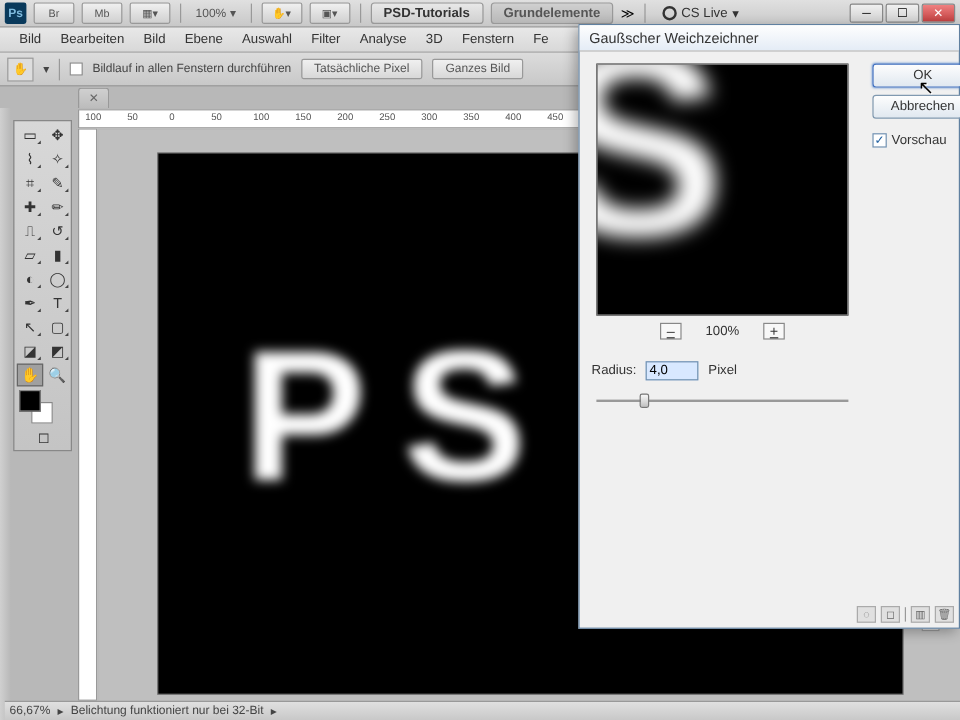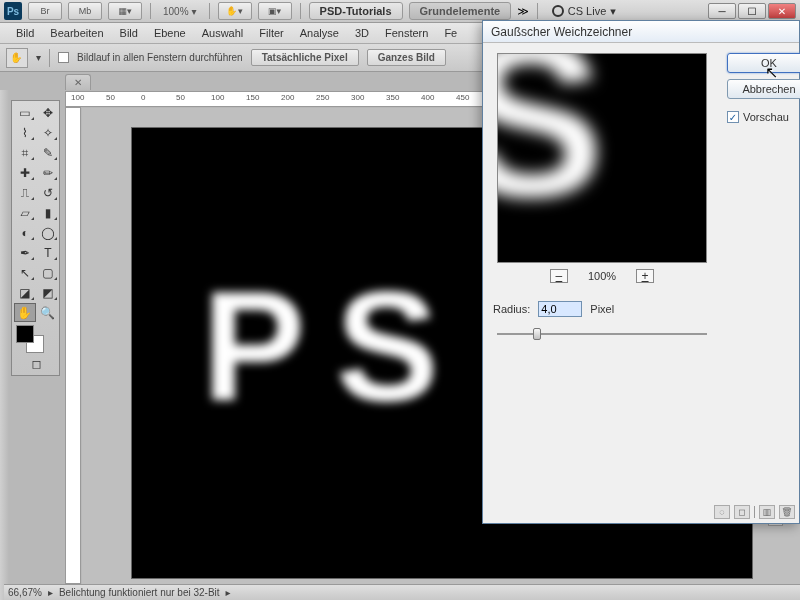--- a/index.html
+++ b/index.html
@@ -22,21 +22,21 @@
 .win-close { background: linear-gradient(#f08080,#c04040); color: white; }
 
 
 .menubar { height: 21px; background: linear-gradient(#e8e8e8,#d8d8d8); display: flex; align-items: center; padding: 0 8px; gap: 0; border-bottom: 1px solid #aaa; font-size: 11px; color: #333; }
 .menubar span { padding: 2px 8px; }
 
 
 .optbar { height: 28px; background: linear-gradient(#dcdcdc,#c8c8c8); display: flex; align-items: center; padding: 0 6px; gap: 8px; border-bottom: 1px solid #999; font-size: 10px; color: #444; }
 .hand-ic { width: 22px; height: 20px; border: 1px solid #999; background: #ddd; display: flex; align-items: center; justify-content: center; }
 .chk { width: 11px; height: 11px; border: 1px solid #888; background: white; }
-.opt-btn { padding: 2px 10px; background: linear-gradient(#f0f0f0,#d8d8d8); border: 1px solid #999; border-radius: 2px; font-size: 10px; color: #555; font-weight: bold; }
+.opt-btn { padding: 2px 10px; background: linear-gradient(#f0f0f0,#d8d8d8); border: 1px solid #999; border-radius: 2px; font-size: 10px; color: #555; }
 
 
 .ruler-col { position: absolute; left: 0; top: 90px; width: 9px; height: 510px; background: linear-gradient(90deg,#d0d0d0,#b8b8b8); }
 
 
 .doctab-row { position: absolute; left: 65px; top: 72px; height: 19px; display: flex; align-items: center; }
 .doctab { background: linear-gradient(#d0d0d0,#bcbcbc); border: 1px solid #999; border-bottom: none; padding: 2px 8px; font-size: 10px; color: #444; display: flex; align-items: center; gap: 6px; border-radius: 3px 3px 0 0; }
 .doctab-x { font-size: 10px; color: #666; }
 
 

